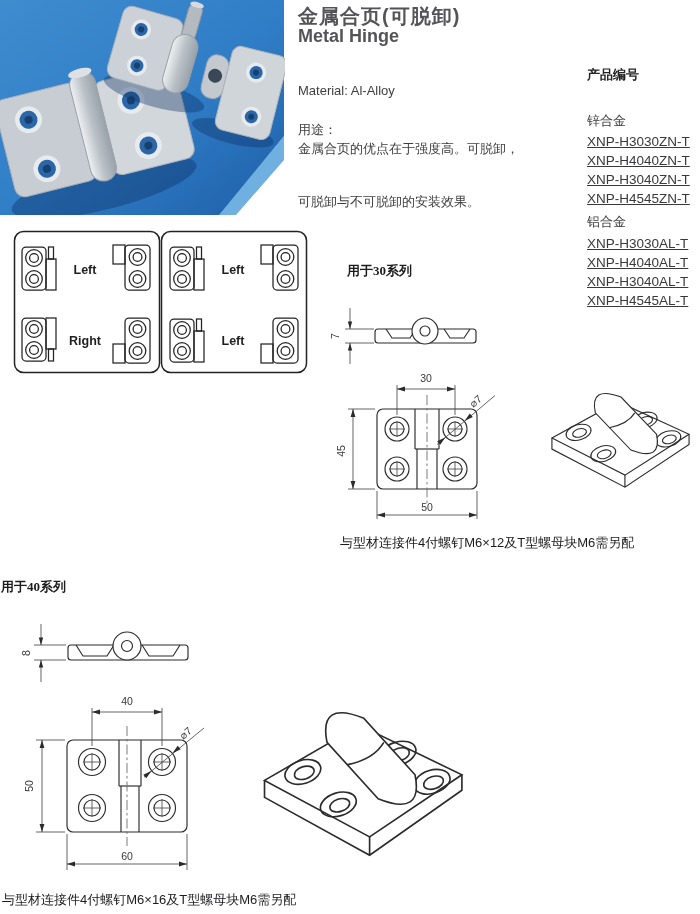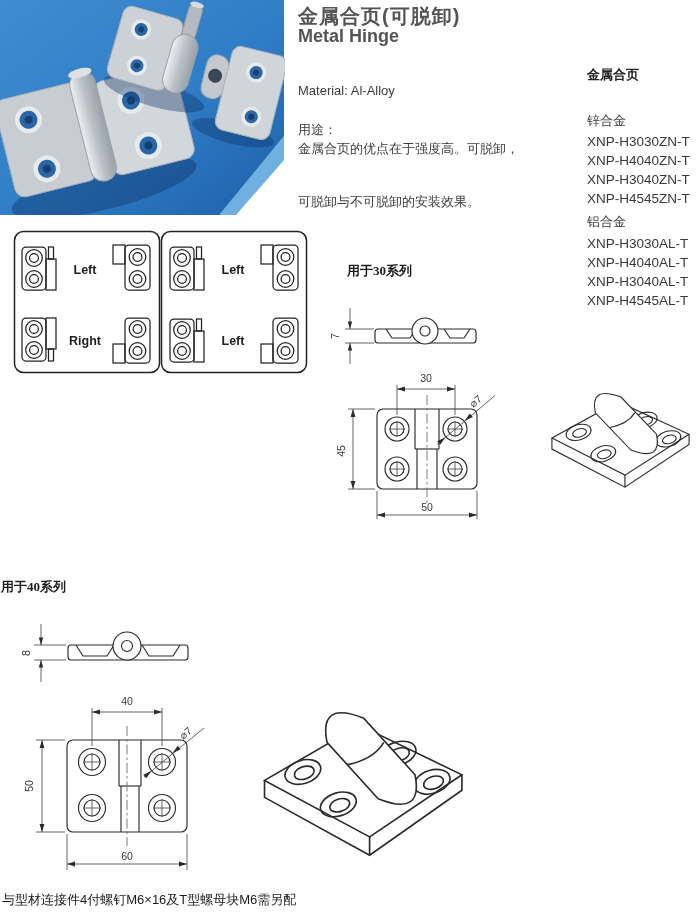--- a/index.html
+++ b/index.html
@@ -3,21 +3,21 @@
 <meta charset="utf-8">
 <style>
   html,body{margin:0;padding:0;background:#fff;}
   #page{position:relative;width:700px;height:914px;background:#fff;overflow:hidden;
         font-family:"Liberation Sans","DejaVu Sans",sans-serif;}
   .abs{position:absolute;white-space:nowrap;}
   .t{color:#3e3e40;font-size:13px;}
   .title-zh{font-size:20px;font-weight:bold;color:#545457;letter-spacing:1px;}
   .title-en{font-size:18px;font-weight:bold;color:#545457;}
   .b{font-weight:bold;color:#232325;}
-  .pn{font-size:13.5px;color:#39393b;line-height:19px;}
+  .pn{font-size:13.5px;color:#39393b;line-height:19px;text-decoration:underline;}
   .note{font-size:13px;color:#1c1c1e;}
   .sec{font-size:13px;font-weight:bold;color:#1c1c1e;font-family:Liberation Serif, serif;}
   
   .ln{stroke:#2b2b2d;stroke-width:1.15;fill:none;}
   .lnf{stroke:#2b2b2d;stroke-width:1.15;fill:#fff;}
   .thin{stroke:#4a4a4c;stroke-width:.85;fill:none;}
   .ctr{stroke:#6e6e70;stroke-width:.9;fill:none;stroke-dasharray:10 3 2.5 3;}
   .arw{fill:#2b2b2d;stroke:none;}
   .dimt{font-family:"Liberation Sans","DejaVu Sans",sans-serif;font-size:10.5px;fill:#38383a;text-anchor:middle;}
   .part{stroke:#232325;stroke-width:1.25;fill:none;}
@@ -95,21 +95,21 @@
     </g>
   </svg>
 
   <div class="abs title-zh" style="left:298px;top:3px">金属合页(可脱卸)</div>
   <div class="abs title-en" style="left:298px;top:26px">Metal Hinge</div>
   <div class="abs t" style="left:298px;top:83px">Material: Al-Alloy</div>
   <div class="abs t" style="left:298px;top:121px">用途：</div>
   <div class="abs t" style="left:298px;top:140px">金属合页的优点在于强度高。可脱卸，</div>
   <div class="abs t" style="left:298px;top:193px">可脱卸与不可脱卸的安装效果。</div>
 
-  <div class="abs t b" style="left:587px;top:66px">金属合页</div>
+  <div class="abs t b" style="left:587px;top:66px">产品编号</div>
   <div class="abs t" style="left:587px;top:112px">锌合金</div>
   <div class="abs pn" style="left:587px;top:132px">
     <div>XNP-H3030ZN-T</div>
     <div>XNP-H4040ZN-T</div>
     <div>XNP-H3040ZN-T</div>
     <div>XNP-H4545ZN-T</div>
   </div>
   <div class="abs t" style="left:587px;top:213px">铝合金</div>
   <div class="abs pn" style="left:587px;top:234px">
     <div>XNP-H3030AL-T</div>
@@ -239,20 +239,21 @@
       <ellipse class="ln" cx="59" cy="74.6" rx="7.2" ry="4.4" transform="rotate(-18 59 74.6)"></ellipse>
       <ellipse class="ln" cx="100" cy="38" rx="13" ry="8.2" transform="rotate(-18 100 38)"></ellipse>
       <ellipse class="ln" cx="101" cy="38.6" rx="7.2" ry="4.4" transform="rotate(-18 101 38.6)"></ellipse>
       <ellipse class="ln" cx="124" cy="58" rx="13" ry="8.2" transform="rotate(-18 124 58)"></ellipse>
       <ellipse class="ln" cx="125" cy="58.6" rx="7.2" ry="4.4" transform="rotate(-18 125 58.6)"></ellipse>
     </g>
     <path class="lnf" d="M86,70 L50,30 Q44,0 76,13 L112,53 Q118,83 86,70 Z"></path>
     <path class="ln" d="M64,46 Q83,42 90,30"></path>
   </svg>
 
+  <div class="abs note" style="left:340px;top:534px">与型材连接件4付螺钉M6×12及T型螺母块M6需另配</div>
 
   <div class="abs sec" style="left:1px;top:578px">用于40系列</div>
 
   <svg class="abs" style="left:20px;top:616px" width="240" height="90" viewBox="0 0 240 90">
     <rect class="ln" x="48" y="29" width="120" height="15" rx="3"></rect>
     <polyline class="ln" points="56,29 63,40 87,40 94,29"></polyline>
     <polyline class="ln" points="122,29 129,40 153,40 160,29"></polyline>
     <circle class="lnf" cx="107" cy="30" r="14"></circle>
     <circle class="ln" cx="107" cy="30" r="5.5"></circle>
     <line class="thin" x1="46" y1="29" x2="14" y2="29"></line>

